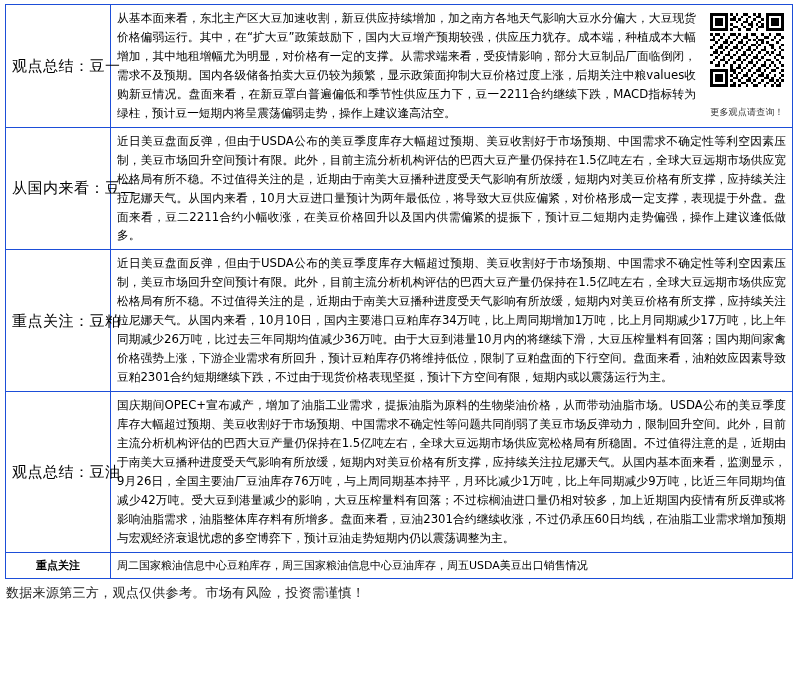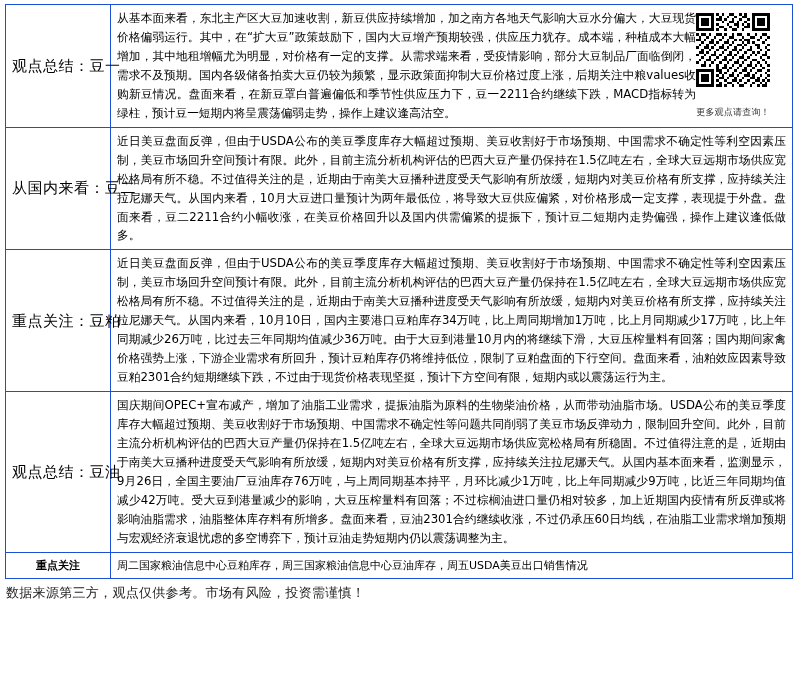--- a/index.html
+++ b/index.html
@@ -49,21 +49,21 @@
     margin: 0;
     text-indent: 0;
   }
   .row-qr td.content {
     padding-right: 96px;
     position: relative;
   }
   .qr-box {
     position: absolute;
     top: 8px;
-    right: 16px;
+    right: 2px;
     width: 86px;
     text-align: center;
   }
   .qr-img {
     width: 74px;
     height: 74px;
     margin: 0 auto;
     background: #ffffff;
     position: relative;
   }

